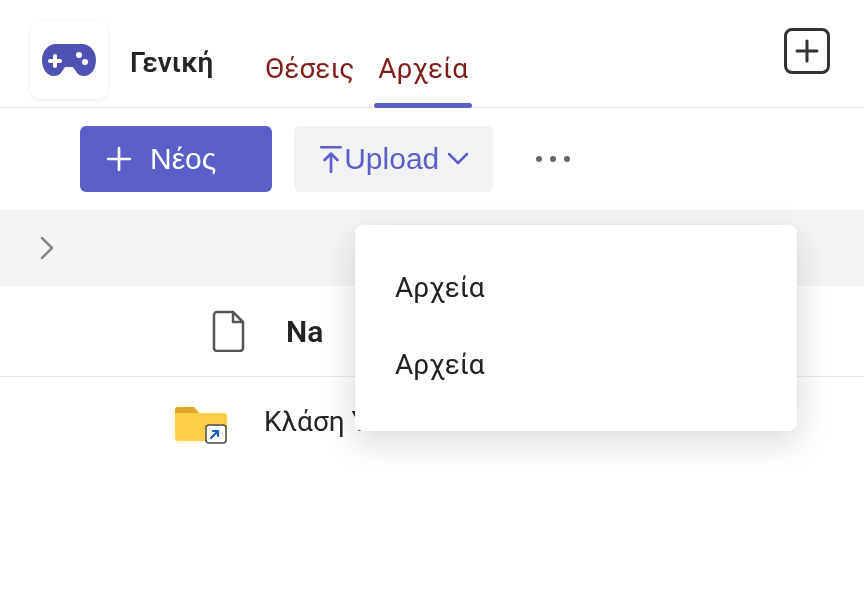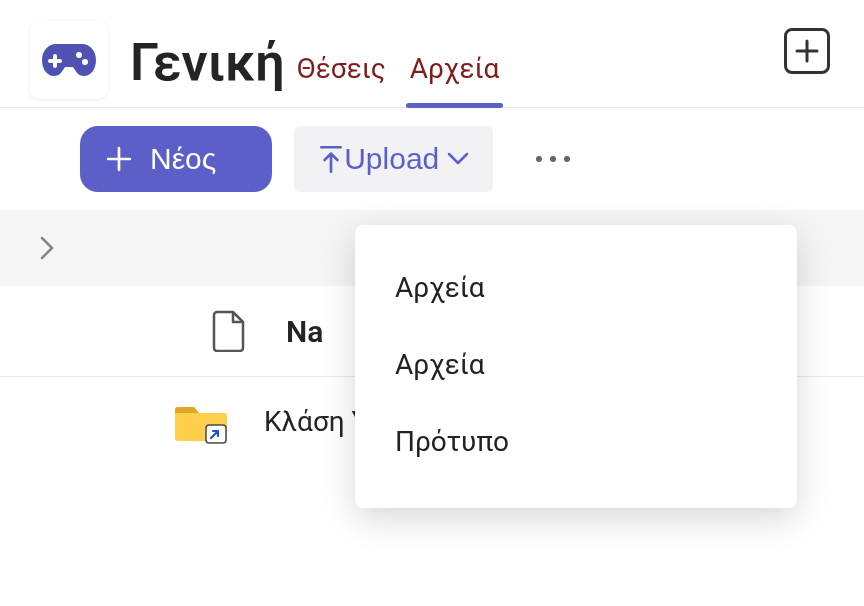--- a/index.html
+++ b/index.html
@@ -27,22 +27,23 @@
     border-radius: 10px;
     background: #ffffff;
     display: flex;
     align-items: center;
     justify-content: center;
     box-shadow: 0 1px 4px rgba(0,0,0,0.08);
     margin-right: 22px;
     margin-top: -6px;
   }
   .channel-title {
-    font-size: 52px;
+    font-size: 28px;
     font-weight: 600;
+    margin-right: 40px;
   }
   .tabs {
     display: flex;
     align-items: flex-end;
     height: 100%;
   }
   .tab {
     font-size: 28px;
     font-weight: 400;
     color: #7f1d1d;
@@ -83,21 +84,21 @@
   }
   .btn-new {
     display: flex;
     align-items: center;
     gap: 18px;
     background: #5b5fc7;
     color: #fff;
     font-size: 30px;
     font-weight: 400;
     border: none;
-    border-radius: 18px;
+    border-radius: 6px;
     padding: 16px 56px 16px 26px;
     cursor: pointer;
   }
   .btn-upload {
     display: flex;
     align-items: center;
     background: #f2f2f4;
     color: #5b5fc7;
     font-size: 30px;
     font-weight: 400;
@@ -251,14 +252,13 @@
       <rect x="32" y="28" width="20" height="18" rx="3" fill="#fff" stroke="#4a4a4a" stroke-width="1.5"></rect>
       <path d="M37 41l7-7M44 34h-5M44 34v5" stroke="#1857c5" stroke-width="2.2" fill="none" stroke-linecap="round" stroke-linejoin="round"></path>
     </svg>
   </span>
   <span>Κλάση Υλικά</span>
 </div>
 
 <div class="dropdown">
   <div class="dropdown-item">Αρχεία</div>
   <div class="dropdown-item">Αρχεία</div>
-  <div class="dropdown-item">Πρότυπο</div>
 </div>
 
 </body></html>

